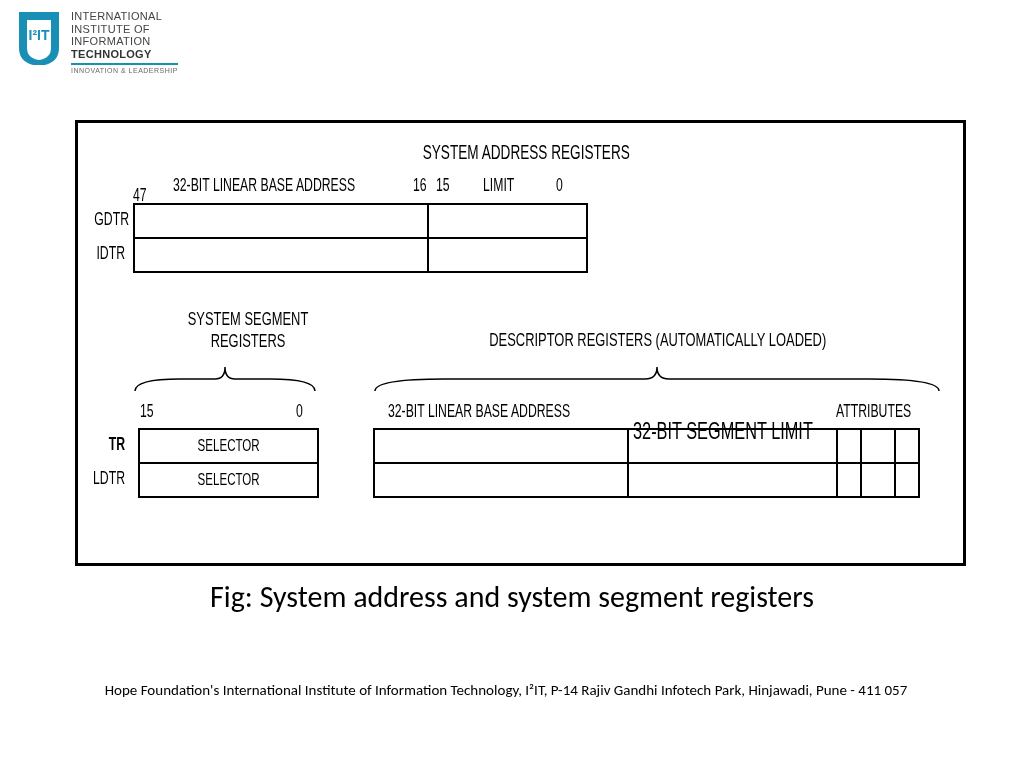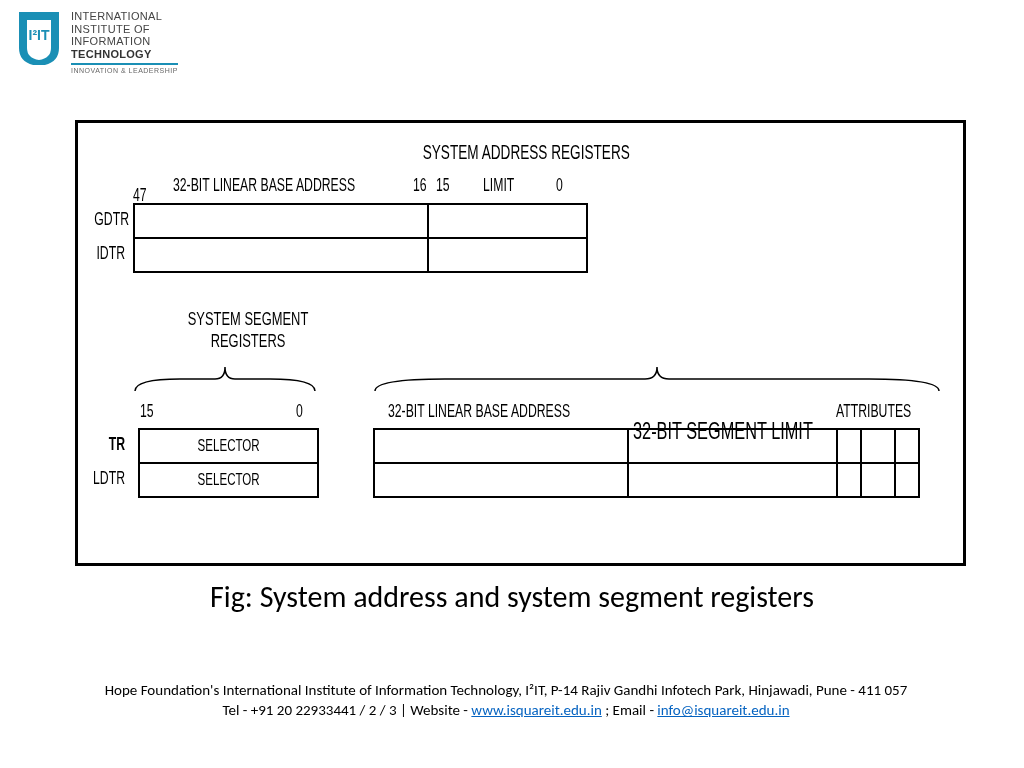--- a/index.html
+++ b/index.html
@@ -215,20 +215,23 @@
     <tr>
           <td class="col-base"></td>
           <td class="col-limit"></td>
         </tr>
   </tbody>
     </table>
 
   <div class="title2">
     <span class="condensed cond-center">SYSTEM SEGMENT</span>
     <span class="condensed cond-center">REGISTERS</span>
+  </div>
+  <div class="title3">
+    <span class="condensed cond-center">DESCRIPTOR REGISTERS (AUTOMATICALLY LOADED)</span>
   </div>
 
   <svg class="brace" style="left:55px; top:240px;" width="185" height="30">
     <path d="M2 28 q0 -12 45 -12 l35 0 q10 0 10 -12 q0 12 10 12 l35 0 q45 0 45 12" fill="none" stroke="#000" stroke-width="1.5"></path>
   </svg>
   <svg class="brace" style="left:295px; top:240px;" width="570" height="30">
     <path d="M2 28 q0 -12 70 -12 l200 0 q12 0 12 -12 q0 12 12 12 l200 0 q70 0 70 12" fill="none" stroke="#000" stroke-width="1.5"></path>
   </svg>
 
   <div class="bit15b"><span class="condensed">15</span></div>
@@ -269,16 +272,13 @@
     </tr>
   </tbody>
     </table>
 
 </div>
 
 <div class="caption">Fig: System address and system segment registers</div>
 
 <div class="footer">
   <div>Hope Foundation's International Institute of Information Technology, I²IT, P-14 Rajiv Gandhi Infotech Park, Hinjawadi, Pune - 411 057</div>
-  <div>
-    <span>Tel - +91 20 22933441 / 2 / 3</span><span>  |  </span><span>Website - </span><a href="#">www.isquareit.edu.in</a><span> ; Email - </span><a href="#">info@isquareit.edu.in</a>
-  </div>
 </div>
 
 </body></html>

